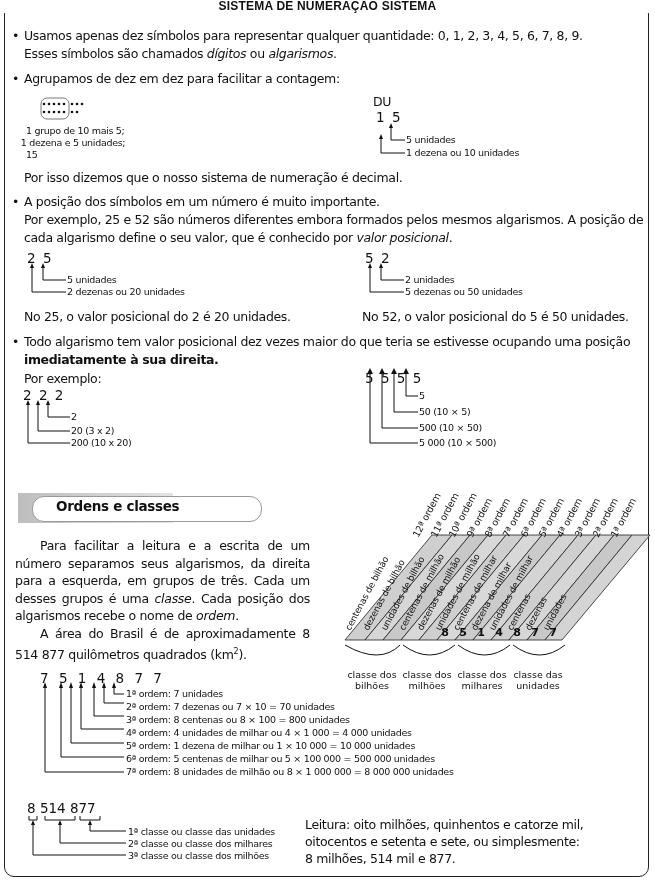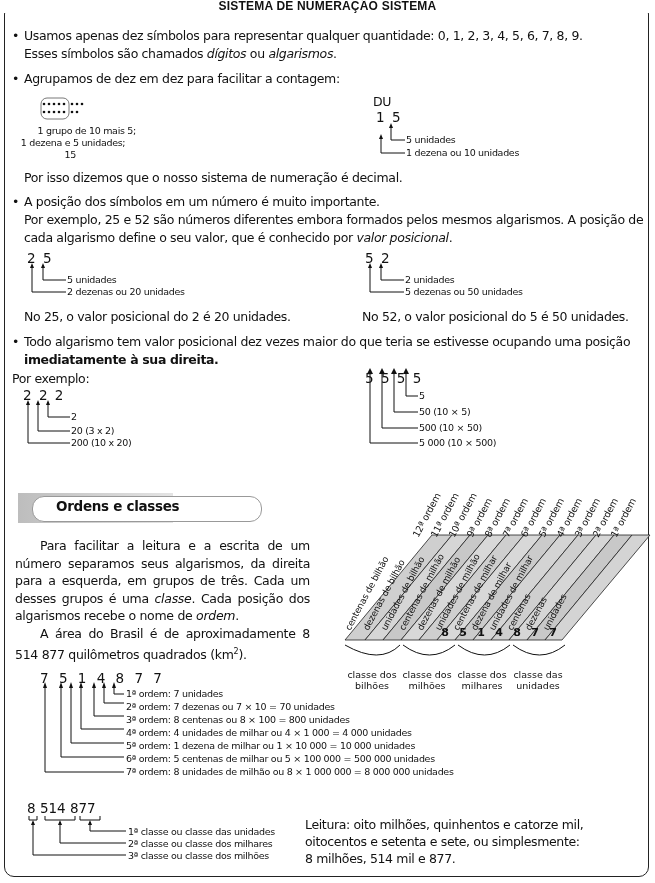--- a/index.html
+++ b/index.html
@@ -150,23 +150,23 @@
     <polygon points="545,640 562,640 650,535 632,535" fill="#d4d4d4"></polygon>
   </g>
   <g stroke="#111" stroke-width="1" fill="none">
     <path d="M345 645 Q380 665 400 645"></path>
     <path d="M403 645 Q430 665 455 645"></path>
     <path d="M458 645 Q485 665 510 645"></path>
     <path d="M513 645 Q540 665 565 645"></path>
   </g>
 </svg>
 
-<div class="t sm" style="left:26px;top:125px;text-align:right;width:110px;">1 grupo de 10 mais 5;</div>
+<div class="t sm" style="left:26px;top:125px;text-align:left;width:110px;">1 grupo de 10 mais 5;</div>
 <div class="t sm" style="left:18px;top:137px;text-align:center;width:110px;">1 dezena e 5 unidades;</div>
-<div class="t sm" style="left:26px;top:149px;text-align:right;width:50px;">15</div>
+<div class="t sm" style="left:26px;top:149px;text-align:left;width:50px;">15</div>
 
 <div class="t" style="left:373px;top:93px;">DU</div>
 <div class="t num" style="left:376px;top:109px;">1 5</div>
 <div class="t sm" style="left:406px;top:134px;">5 unidades</div>
 <div class="t sm" style="left:406px;top:147px;">1 dezena ou 10 unidades</div>
 
 <div class="t" style="left:24px;top:169px;">Por isso dizemos que o nosso sistema de numeração é decimal.</div>
 
 <div class="t bul" style="left:24px;top:193px;">A posição dos símbolos em um número é muito importante.</div>
 <div class="t" style="left:24px;top:211px;">Por exemplo, 25 e 52 são números diferentes embora formados pelos mesmos algarismos. A posição de</div>
@@ -177,21 +177,21 @@
 <div class="t sm" style="left:67px;top:286px;">2 dezenas ou 20 unidades</div>
 <div class="t" style="left:24px;top:308px;">No 25, o valor posicional do 2 é 20 unidades.</div>
 
 <div class="t num" style="left:365px;top:250px;">5 2</div>
 <div class="t sm" style="left:405px;top:274px;">2 unidades</div>
 <div class="t sm" style="left:405px;top:286px;">5 dezenas ou 50 unidades</div>
 <div class="t" style="left:362px;top:308px;">No 52, o valor posicional do 5 é 50 unidades.</div>
 
 <div class="t bul" style="left:24px;top:333px;">Todo algarismo tem valor posicional dez vezes maior do que teria se estivesse ocupando uma posição</div>
 <div class="t" style="left:24px;top:351px;font-weight:bold;">imediatamente à sua direita.</div>
-<div class="t" style="left:12px;top:370px;">Por exemplo:</div>
+<div class="t" style="left:24px;top:370px;">Por exemplo:</div>
 
 <div class="t num" style="left:23px;top:387px;">2 2 2</div>
 <div class="t sm" style="left:71px;top:411px;">2</div>
 <div class="t sm" style="left:71px;top:425px;">20 (3 x 2)</div>
 <div class="t sm" style="left:71px;top:437px;">200 (10 x 20)</div>
 
 <div class="t num" style="left:365px;top:370px;">5 5 5 5</div>
 <div class="t sm" style="left:419px;top:390px;">5</div>
 <div class="t sm" style="left:419px;top:406px;">50 (10 × 5)</div>
 <div class="t sm" style="left:419px;top:422px;">500 (10 × 50)</div>

